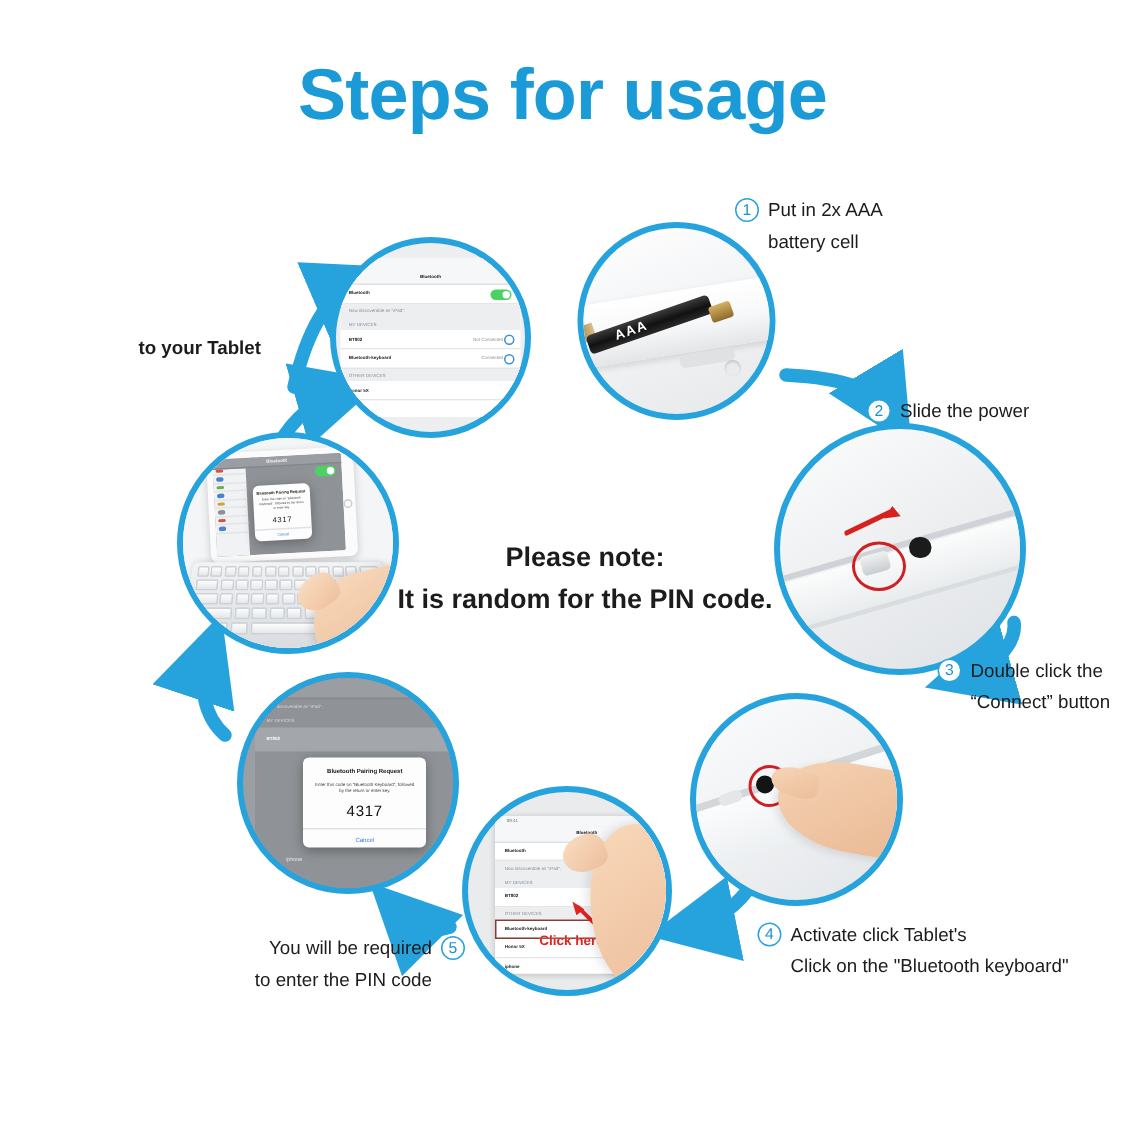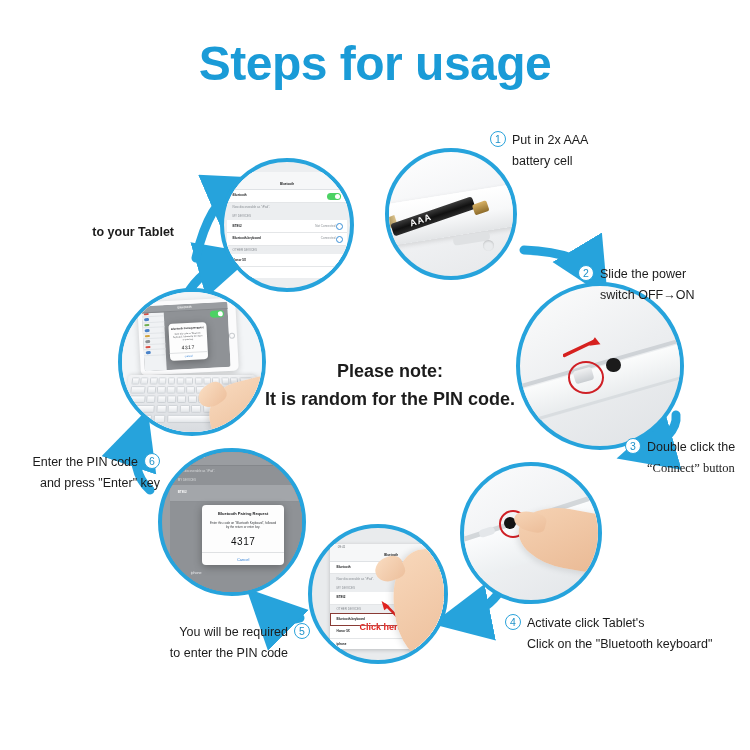--- a/index.html
+++ b/index.html
@@ -577,40 +577,35 @@
     <span class="l2">It is random for the PIN code.</span>
   </div>
 
   <div class="caption cap-right" style="left:490px;top:130px;">
     <span class="ln"><span class="badge badge-r">1</span><span>Put in 2x AAA</span></span>
     <span class="ln" style="padding-left:22px;">battery cell</span>
   </div>
 
   <div class="caption cap-right" style="left:578px;top:224px;margin-top:40px;">
     <span class="ln"><span class="badge badge-r">2</span><span>Slide the power</span></span>
-    <span class="ln" style="padding-left:22px;">switch OFF→ON</span>
   </div>
 
   <div class="caption cap-right" style="left:625px;top:437px;">
     <span class="ln"><span class="badge badge-r">3</span><span>Double click the</span></span>
-    <span class="ln" style="padding-left:22px;font-family:Liberation Serif, serif;">“Connect” button</span>
+    <span class="ln" style="padding-left:22px;">“Connect” button</span>
   </div>
 
   <div class="caption cap-right" style="left:505px;top:613px;">
     <span class="ln"><span class="badge badge-r">4</span><span>Activate click Tablet's</span></span>
     <span class="ln" style="padding-left:22px;">Click on the "Bluetooth keyboard"</span>
   </div>
 
   <div class="caption cap-left" style="left:0px;top:622px;width:310px;">
     <span class="ln"><span>You will be required</span><span class="badge badge-l">5</span></span>
     <span class="ln" style="padding-right:22px;">to enter the PIN code</span>
   </div>
 
-  <div class="caption cap-left" style="left:0px;top:452px;width:160px;">
-    <span class="ln"><span>Enter the PIN code</span><span class="badge badge-l">6</span></span>
-    <span class="ln" style="padding-right:0px;">and press "Enter" key</span>
-  </div>
 
   <div class="caption cap-left" style="left:0px;top:222px;width:182px;">
     <span class="ln" style="padding-right:8px;font-weight:bold;">to your Tablet</span>
   </div>
 
 </div>
 
 </body></html>

